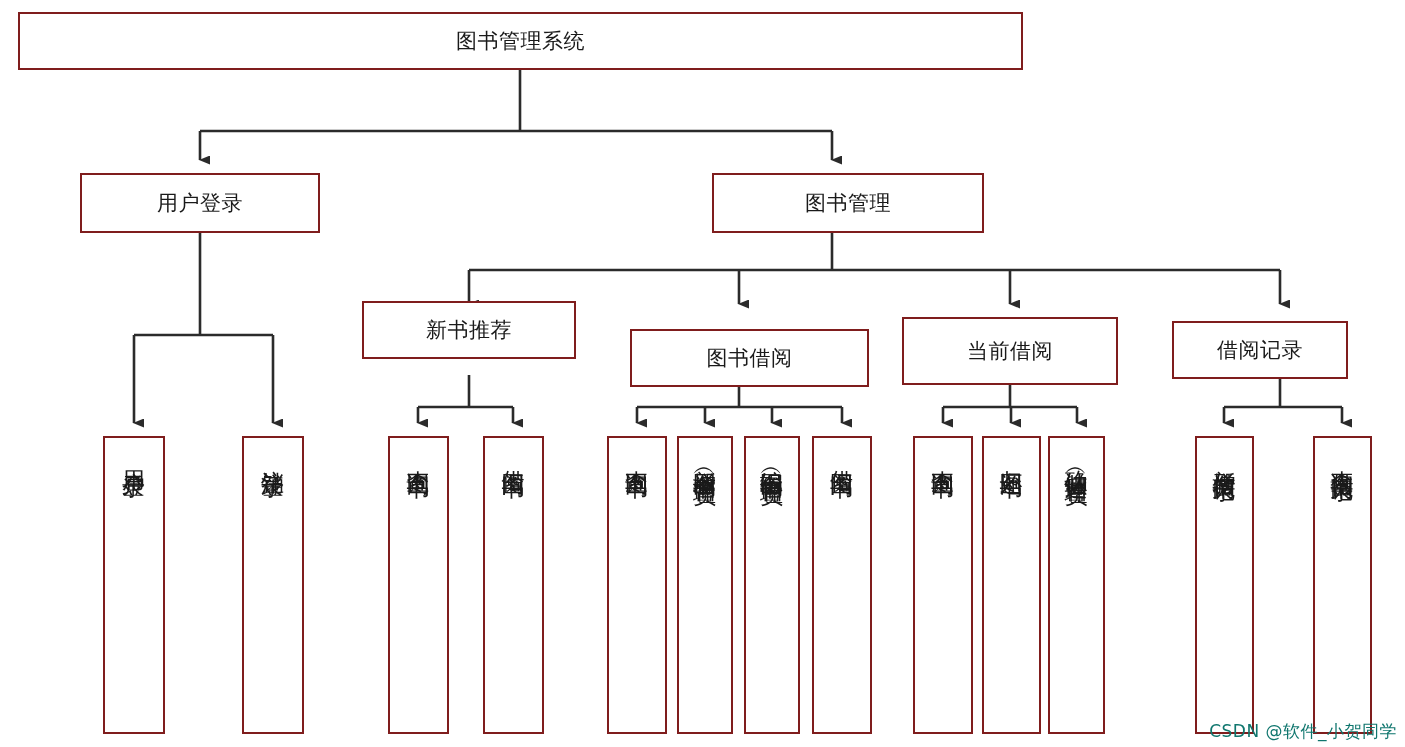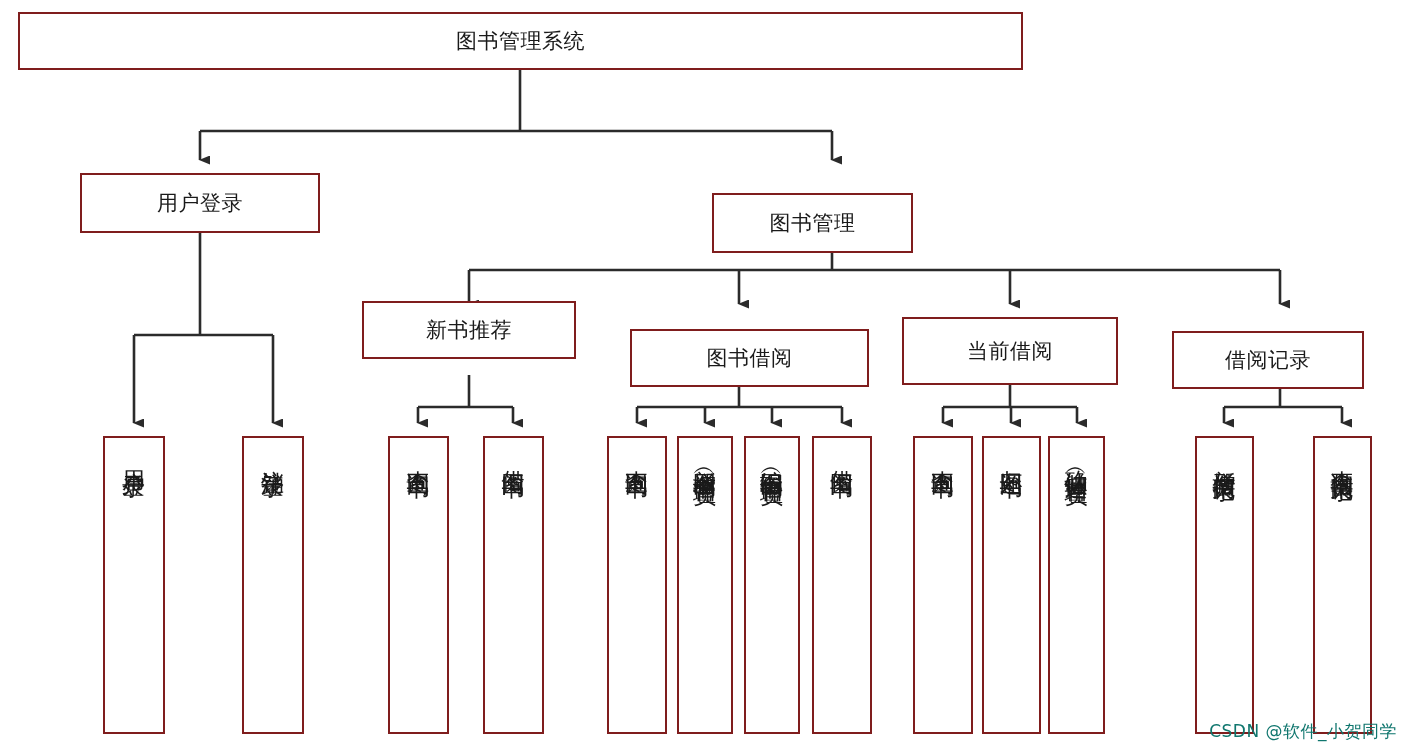--- a/index.html
+++ b/index.html
@@ -123,34 +123,34 @@
     </g>
   </svg>
 
   <div class="node horizontal" style="left: 18px; top: 12px; width: 1005px; height: 58px;">
     <span class="label">图书管理系统</span>
   </div>
 
   <div class="node horizontal" style="left: 80px; top: 173px; width: 240px; height: 60px;">
     <span class="label">用户登录</span>
   </div>
-  <div class="node horizontal" style="left: 712px; top: 173px; width: 201px; height: 60px; margin-top: 20px;">
+  <div class="node horizontal" style="left: 712px; top: 173px; width: 272px; height: 60px;">
     <span class="label">图书管理</span>
   </div>
 
   <div class="node horizontal" style="left: 362px; top: 301px; width: 214px; height: 58px;">
     <span class="label">新书推荐</span>
   </div>
   <div class="node horizontal" style="left: 630px; top: 329px; width: 239px; height: 58px;">
     <span class="label">图书借阅</span>
   </div>
   <div class="node horizontal" style="left: 902px; top: 317px; width: 216px; height: 68px;">
     <span class="label">当前借阅</span>
   </div>
-  <div class="node horizontal" style="left: 1172px; top: 331px; width: 192px; height: 58px;">
+  <div class="node horizontal" style="left: 1172px; top: 321px; width: 176px; height: 58px;">
     <span class="label">借阅记录</span>
   </div>
 
   <div class="node vertical" style="left: 103px; top: 436px; width: 62px; height: 298px;">
     <span class="label">用户登录</span>
   </div>
   <div class="node vertical" style="left: 242px; top: 436px; width: 62px; height: 298px;">
     <span class="label">注销登录</span>
   </div>
   <div class="node vertical" style="left: 388px; top: 436px; width: 61px; height: 298px;">

